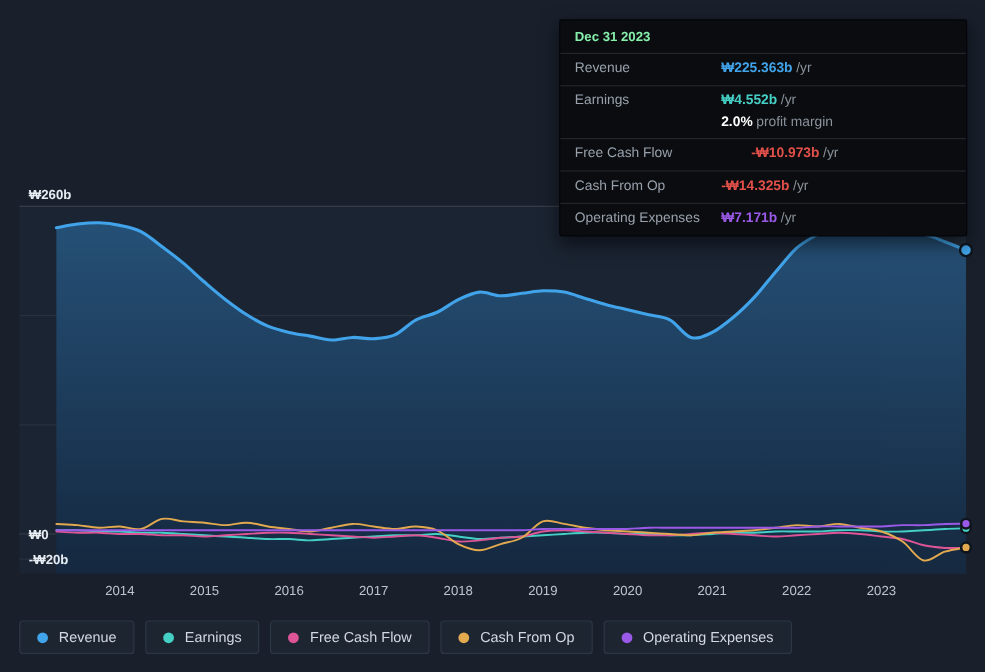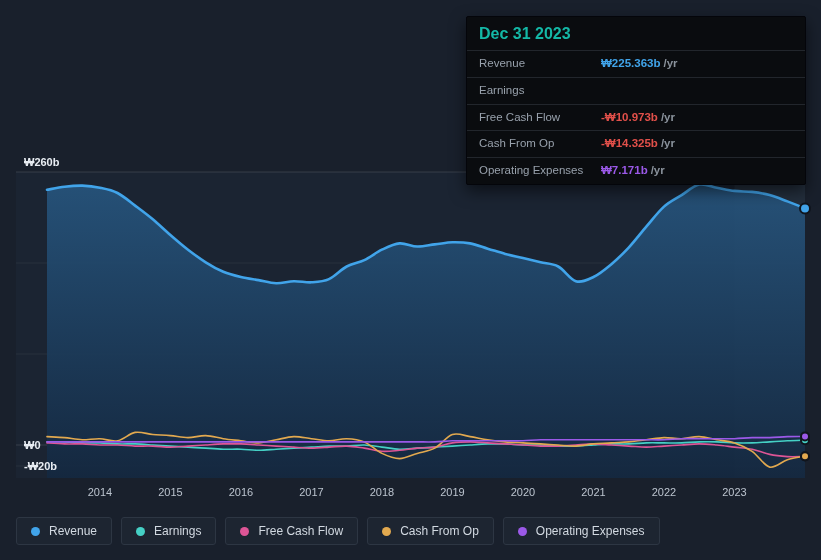--- a/index.html
+++ b/index.html
@@ -3,26 +3,26 @@
 <meta charset="utf-8">
 <style>
   *{margin:0;padding:0;box-sizing:border-box}
   html,body{background:#19202c}
   .page{position:relative;width:821px;height:560px;background:#19202c;
         font-family:"Liberation Sans",sans-serif;overflow:hidden}
   #chart-svg{position:absolute;left:0;top:0;display:block}
   .tooltip{position:absolute;left:466px;top:16px;width:340px;background:#0a0c0f;
            border:1px solid #04050a;border-radius:2px;z-index:5;
            box-shadow:0 6px 16px rgba(0,0,0,.55)}
-  .tt-head{padding:8px 12px 7px;font-size:16px;font-weight:bold;color:#14b8a6}
+  .tt-head{padding:8px 12px 7px;font-size:11px;font-weight:bold;color:#86efac}
   .tt-row{display:flex;align-items:flex-start;padding:4px 12px;border-top:1px solid #22262c;
           font-size:11.5px;line-height:1.55}
   .tt-label{flex:0 0 122px;color:#98a1ac}
   .tt-val{font-weight:bold;color:#cfd5dc}
-  .tt-val .sfx{font-style:normal;font-weight:bold;color:#8a929c;margin-left:3px}
+  .tt-val .sfx{font-style:normal;font-weight:normal;color:#8a929c;margin-left:3px}
   .white{color:#ffffff}
   .legend{position:absolute;left:16px;top:517px;display:flex;gap:9px;z-index:4}
   .legend-item{display:flex;align-items:center;gap:9px;height:28px;padding:0 14px;
                background:#1d2531;border:1px solid #2d3643;border-radius:3px;
                color:#d2d9e1;font-size:12px;cursor:pointer}
   .legend-item .dot{width:9px;height:9px;border-radius:50%;flex:0 0 auto}
 </style>
 </head>
 <body>
 
@@ -71,25 +71,29 @@
   <div class="tooltip">
     <div class="tt-head">Dec 31 2023</div>
 
     <div class="tt-row">
       <span class="tt-label">Revenue</span>
       <span class="tt-val"><b style="color: rgb(65, 164, 234);">₩225.363b</b><span class="sfx">/yr</span></span>
     </div>
 
     <div class="tt-row">
       <span class="tt-label">Earnings</span>
+      <div class="tt-val">
+        <div><b style="color: rgb(69, 208, 197);">₩4.552b</b><span class="sfx">/yr</span></div>
+        <div><b class="white">2.0%</b><span class="sfx">profit margin</span></div>
+      </div>
     </div>
 
     <div class="tt-row">
       <span class="tt-label">Free Cash Flow</span>
-      <span class="tt-val"><b style="color: rgb(226, 80, 74);">-₩10.973b</b><span class="sfx">/yr</span></span>
+      <span class="tt-val"><b style="color: rgb(226, 80, 74); margin-left: 25px;">-₩10.973b</b><span class="sfx">/yr</span></span>
     </div>
 
     <div class="tt-row">
       <span class="tt-label">Cash From Op</span>
       <span class="tt-val"><b style="color: rgb(226, 80, 74);">-₩14.325b</b><span class="sfx">/yr</span></span>
     </div>
 
     <div class="tt-row">
       <span class="tt-label">Operating Expenses</span>
       <span class="tt-val"><b style="color: rgb(155, 89, 232);">₩7.171b</b><span class="sfx">/yr</span></span>

